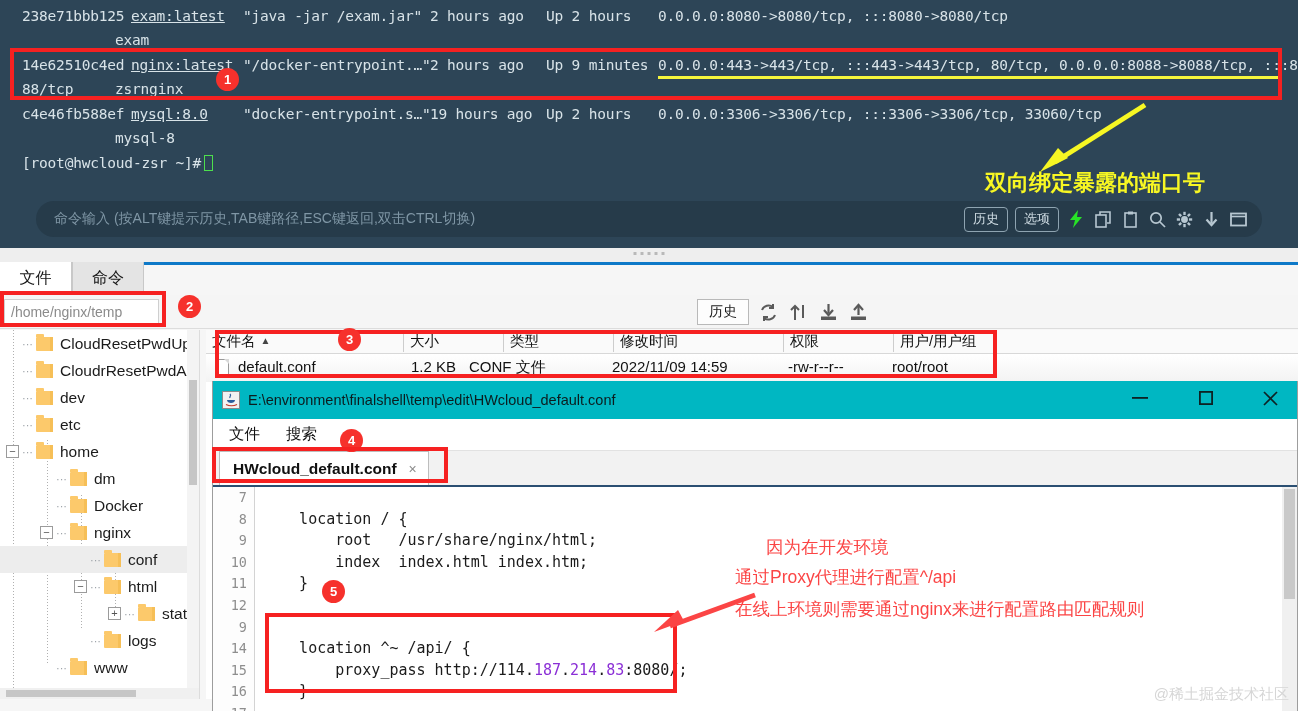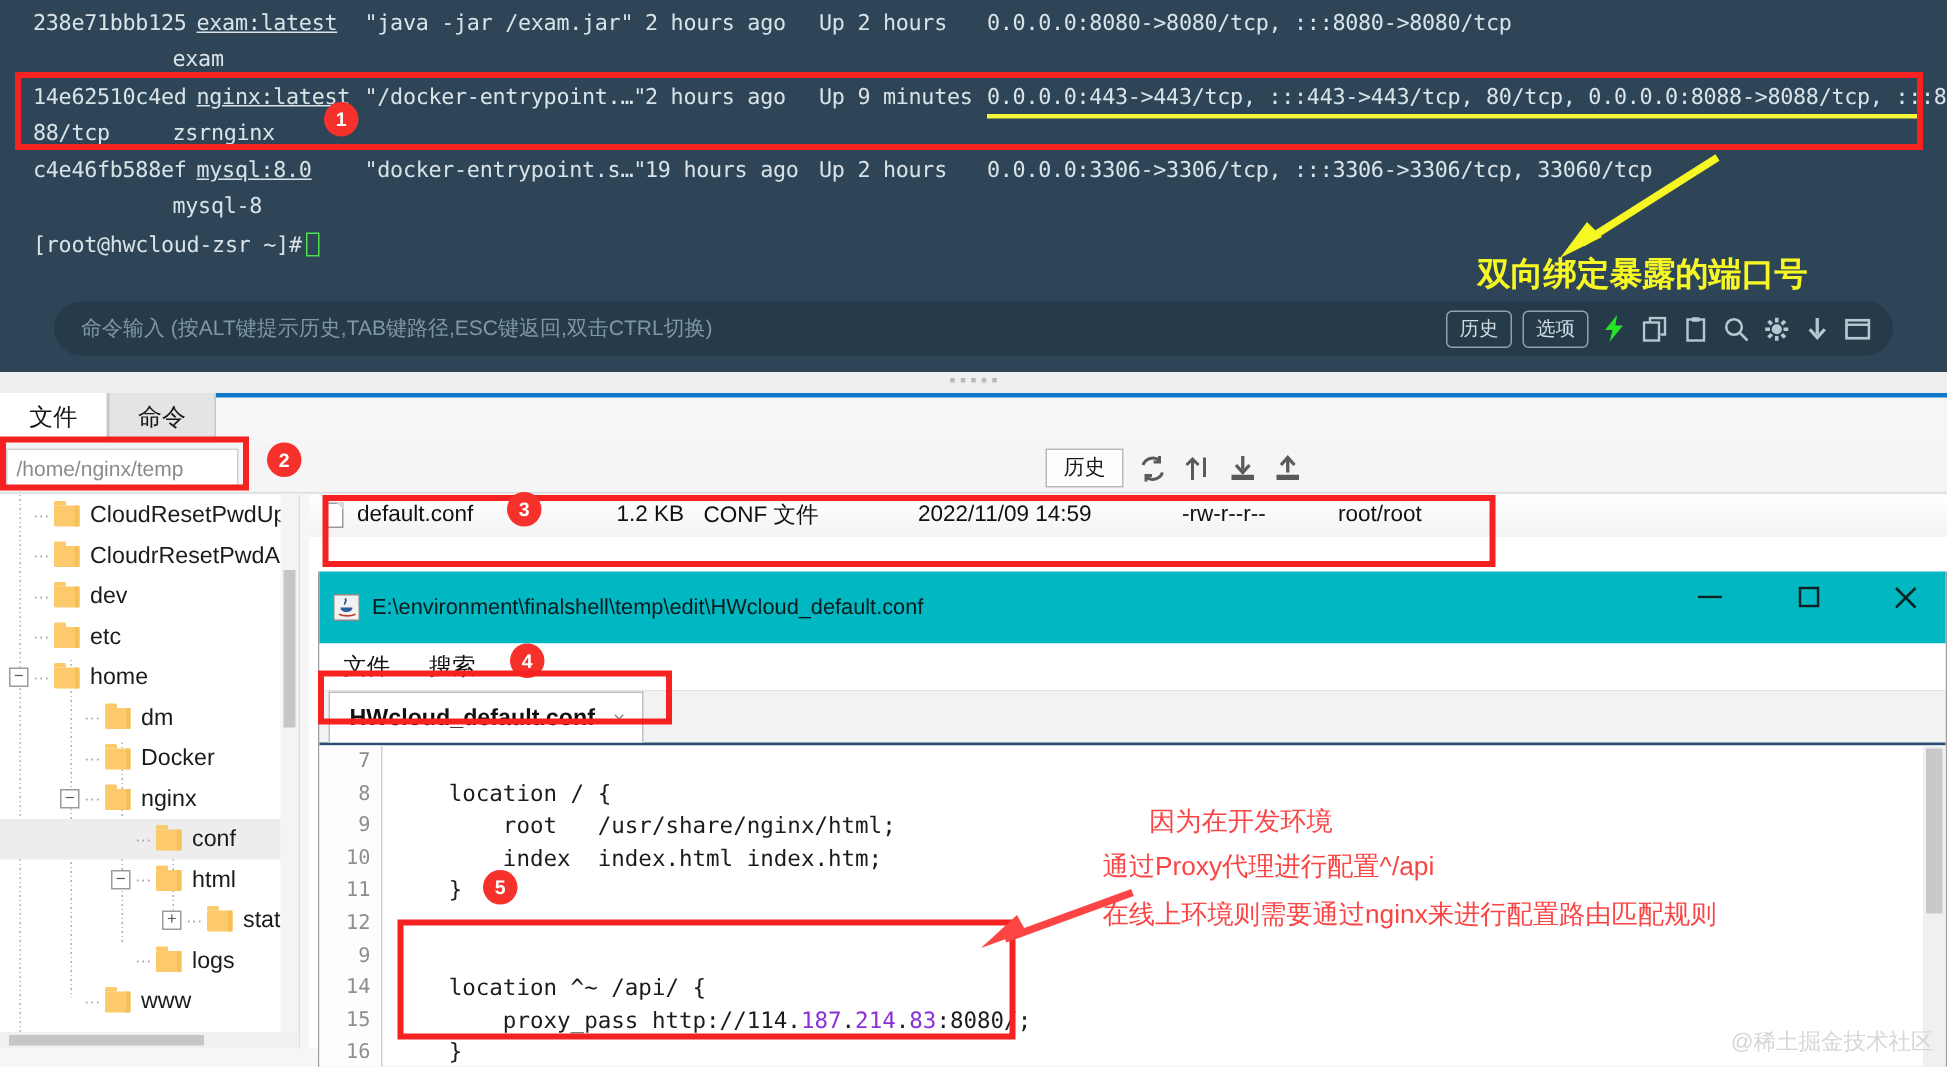--- a/index.html
+++ b/index.html
@@ -192,21 +192,21 @@
     border-left:5px solid transparent; border-top:5px solid #d9d9d9;
   }
   .sort-arrow { display:inline-block; margin-left:5px; color:#444; font-size:10px; vertical-align:2px; }
 
   
   .editor {
     position: absolute; left: 212px; top: 381px; width: 1086px; height: 330px;
     background: #ffffff; border: 1px solid #9d9d9d; border-top: none;
   }
   .ed-title {
-    height: 48px; background: #00b7c2; display: flex; align-items: center;
+    height: 38px; background: #00b7c2; display: flex; align-items: center;
     position: relative;
   }
   .ed-javaicon {
     width: 18px; height: 18px; margin-left: 9px; margin-right: 8px;
     background: #f2f2f2; border: 1px solid #8a8a8a; position: relative; flex:none;
     display:flex; align-items:center; justify-content:center; font-size:11px; color:#2b5d9c;
   }
   .ed-path { font-size: 14.5px; color: #0b1c1e; white-space: nowrap; }
   .ed-wc { position: absolute; top: 0; height: 34px; width: 46px; display: flex; align-items: center; justify-content: center; color: #0d2224; }
   .ed-menu {
@@ -516,20 +516,28 @@
 
       <div class="tree-vscroll">
           <i></i>
         </div>
       <div class="tree-hscroll">
           <i></i>
         </div>
     </div>
 
     <div class="flist">
+      <div class="fl-head">
+        <div class="hc" style="left:0px;  border-left:none;"><span>文件名</span><span class="sort-arrow">▲</span></div>
+        <div class="hc" style="left:197px;">大小</div>
+        <div class="hc" style="left:297px;">类型</div>
+        <div class="hc" style="left:407px;">修改时间</div>
+        <div class="hc" style="left:577px;">权限</div>
+        <div class="hc" style="left:687px;">用户/用户组</div>
+      </div>
       <div class="fl-row">
         <div class="fileicon"></div>
         <div class="rc" style="left:32px;">default.conf</div>
         <div class="rc" style="left:205px;">1.2 KB</div>
         <div class="rc" style="left:263px;">CONF 文件</div>
         <div class="rc" style="left:406px;">2022/11/09 14:59</div>
         <div class="rc" style="left:582px;">-rw-r--r--</div>
         <div class="rc" style="left:686px;">root/root</div>
       </div>
     </div>

